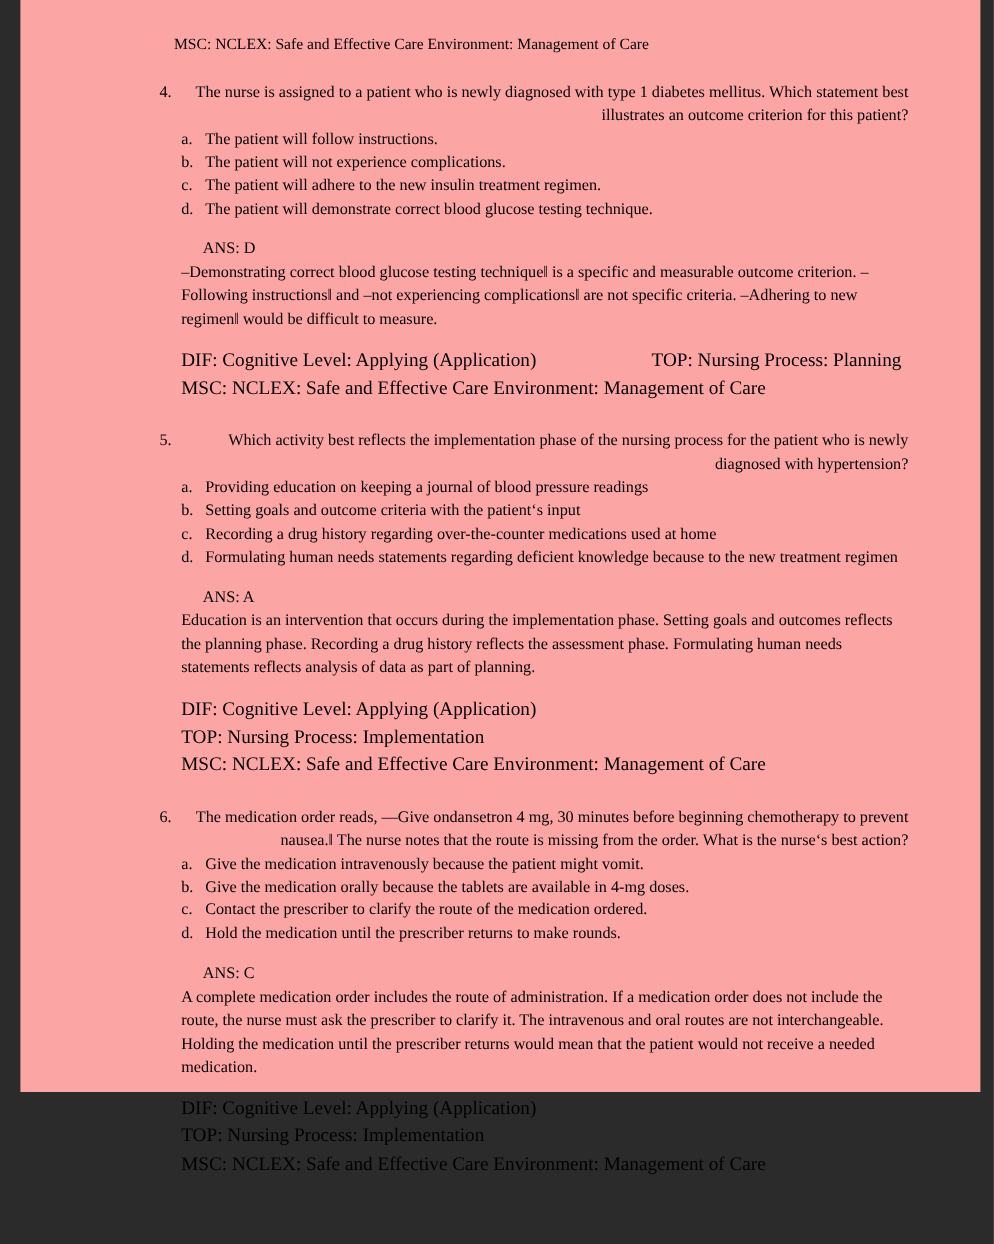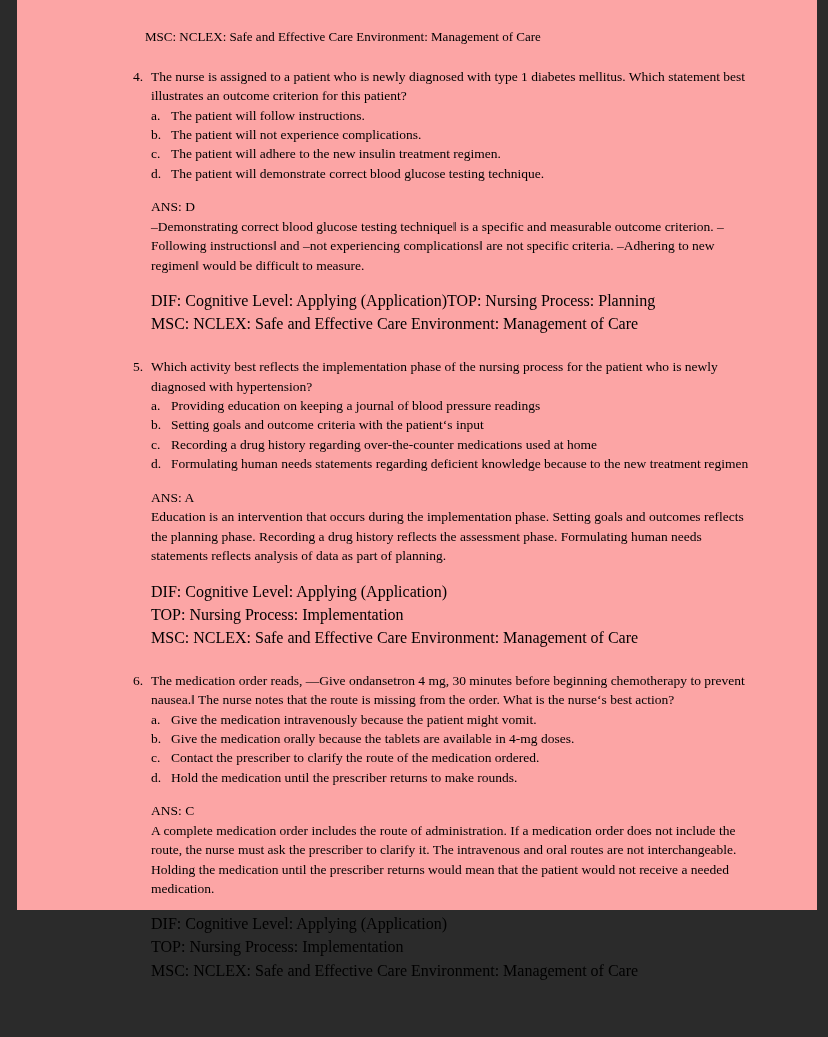--- a/index.html
+++ b/index.html
@@ -43,52 +43,54 @@
   }
   .qnum {
     width: 26px;
     flex: 0 0 26px;
     text-align: right;
     padding-right: 8px;
     font-size: 13.5px;
   }
   .qtext {
     flex: 1;
+    text-align: right;
   }
   .choices {
     margin: 0 0 0 34px;
     padding: 0;
     list-style: none;
   }
   .choice {
     display: flex;
     align-items: flex-start;
     font-size: 13.5px;
   }
   .clet {
     width: 20px;
     flex: 0 0 20px;
   }
   .ctext {
     flex: 1;
   }
   .ans {
-    margin: 14px 0 0 34px;
+    margin: 14px 0 0 52px;
   }
   .rationale {
     margin: 0 0 0 34px;
   }
   .meta {
     margin: 14px 0 0 34px;
   }
   .meta-row {
     display: flex;
     font-size: 16px;
   }
   .meta-top-inline {
+    margin-left: 96px;
   }
 </style>
 </head>
 <body>
 
 <div class="page">
   <div class="content">
 
     <div class="msc-top">MSC:  NCLEX: Safe and Effective Care Environment: Management of Care</div>
 

